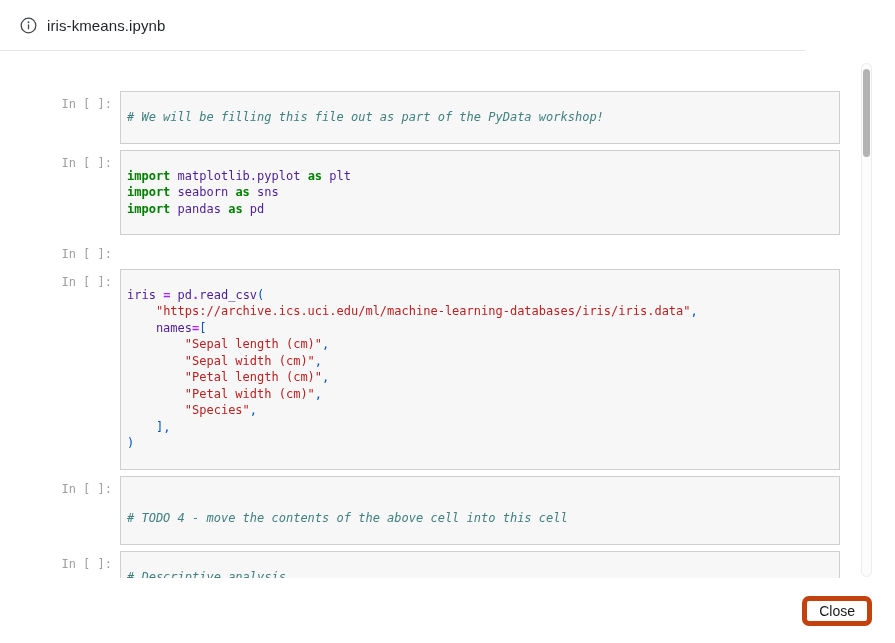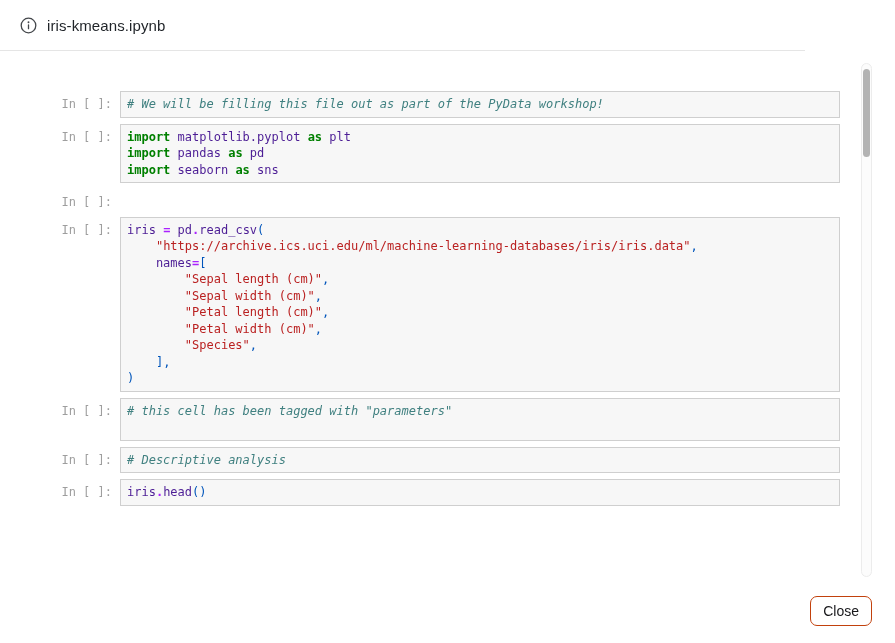--- a/index.html
+++ b/index.html
@@ -26,39 +26,39 @@
   .row{
     display:flex;align-items:flex-start;margin-bottom:6px;
     font-family:"DejaVu Sans Mono", monospace;font-size:12px;line-height:16.5px;
   }
   .prompt{
     flex:none;width:76px;text-align:right;color:var(--prompt);
     padding-top:5px;white-space:pre;
   }
   .cell{
     flex:1;margin-left:8px;background:var(--cell-bg);
-    border:1px solid var(--cell-border);padding:4px 6px;overflow:hidden;
+    border:1px solid var(--cell-border);padding:17px 6px;overflow:hidden;
   }
   .line{white-space:pre;min-height:16.5px;color:#000;}
   .tk-kw{color:var(--keyword);font-weight:bold;}
   .tk-op{color:var(--operator);font-weight:bold;}
   .tk-str{color:var(--string);}
   .tk-com{color:var(--comment);font-style:italic;}
   .tk-pu{color:var(--punctuation);}
   .tk-pl{color:#4c1d95;}
   .sb-track{
     position:absolute;top:63px;left:861px;width:11px;height:514px;
     background:#fcfcfc;border:1px solid #ececec;border-radius:6px;
   }
   .sb-thumb{
     position:absolute;left:1px;width:7px;background:#b3b3b3;border-radius:4px;
   }
   .footer-btn{
     position:absolute;top:596px;right:23px;height:30px;min-width:52px;
-    background:#fff;border:1px solid #c2410c;border-radius:7px;
+    background:#fff;border:5px solid #c2410c;border-radius:7px;
     font-family:"Liberation Sans", sans-serif;font-size:14px;color:#18181b;
     padding:0 12px;cursor:pointer;
   }
 </style>
 </head>
 <body>
 
 <div class="header">
   <span class="icon-wrap">
     <svg width="17" height="17" viewBox="0 0 17 17" fill="none">
@@ -75,22 +75,22 @@
       <div class="row">
         <div class="prompt">In [ ]:</div>
         <div class="cell">
           <div class="line"><span class="tk-com"># We will be filling this file out as part of the PyData workshop!</span></div>
         </div>
       </div>
       <div class="row">
         <div class="prompt">In [ ]:</div>
         <div class="cell">
           <div class="line"><span class="tk-kw">import</span><span class="tk-pl"> matplotlib.pyplot </span><span class="tk-kw">as</span><span class="tk-pl"> plt</span></div>
+          <div class="line"><span class="tk-kw">import</span><span class="tk-pl"> seaborn </span><span class="tk-kw">as</span><span class="tk-pl"> sns</span></div>
           <div class="line"><span class="tk-kw">import</span><span class="tk-pl"> pandas </span><span class="tk-kw">as</span><span class="tk-pl"> pd</span></div>
-          <div class="line"><span class="tk-kw">import</span><span class="tk-pl"> seaborn </span><span class="tk-kw">as</span><span class="tk-pl"> sns</span></div>
         </div>
       </div>
       <div class="row">
         <div class="prompt">In [ ]:</div>
       </div>
       <div class="row">
         <div class="prompt">In [ ]:</div>
         <div class="cell">
           <div class="line"><span class="tk-pl">iris </span><span class="tk-op">=</span><span class="tk-pl"> pd</span><span class="tk-op">.</span><span class="tk-pl">read_csv</span><span class="tk-pu">(</span></div>
           <div class="line"><span class="tk-pl">    </span><span class="tk-str">"https://archive.ics.uci.edu/ml/machine-learning-databases/iris/iris.data"</span><span class="tk-pu">,</span></div>
@@ -100,22 +100,22 @@
           <div class="line"><span class="tk-pl">        </span><span class="tk-str">"Petal length (cm)"</span><span class="tk-pu">,</span></div>
           <div class="line"><span class="tk-pl">        </span><span class="tk-str">"Petal width (cm)"</span><span class="tk-pu">,</span></div>
           <div class="line"><span class="tk-pl">        </span><span class="tk-str">"Species"</span><span class="tk-pu">,</span></div>
           <div class="line"><span class="tk-pl">    </span><span class="tk-pu">],</span></div>
           <div class="line"><span class="tk-pu">)</span></div>
         </div>
       </div>
       <div class="row">
         <div class="prompt">In [ ]:</div>
         <div class="cell">
-          <div class="line"><span class="tk-com"># this cell has been tagged with "parameters"</span></div>
           <div class="line">&nbsp;</div>
+          <div class="line"><span class="tk-com"># TODO 4 - move the contents of the above cell into this cell</span></div>
         </div>
       </div>
       <div class="row">
         <div class="prompt">In [ ]:</div>
         <div class="cell">
           <div class="line"><span class="tk-com"># Descriptive analysis</span></div>
         </div>
       </div>
       <div class="row">
         <div class="prompt">In [ ]:</div>

